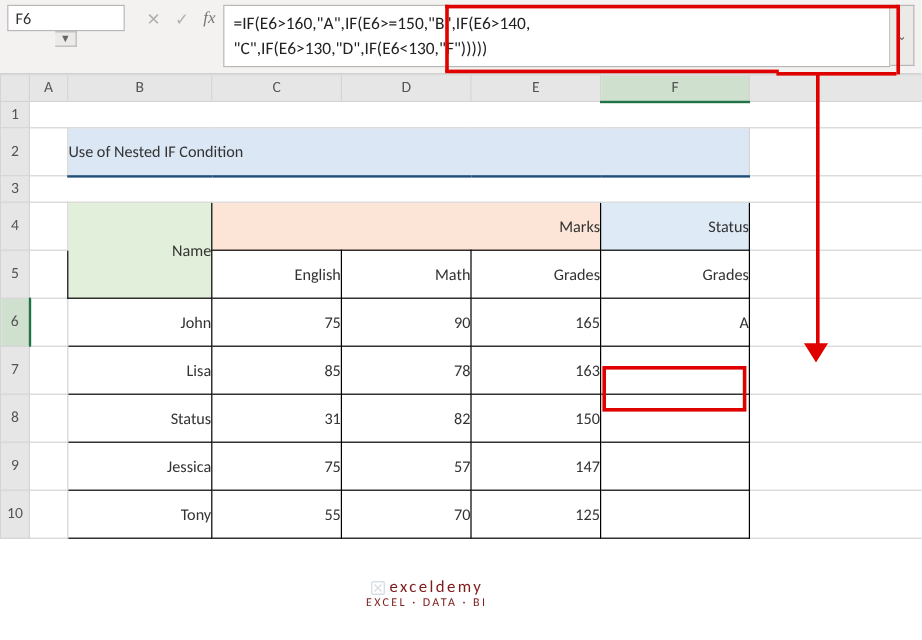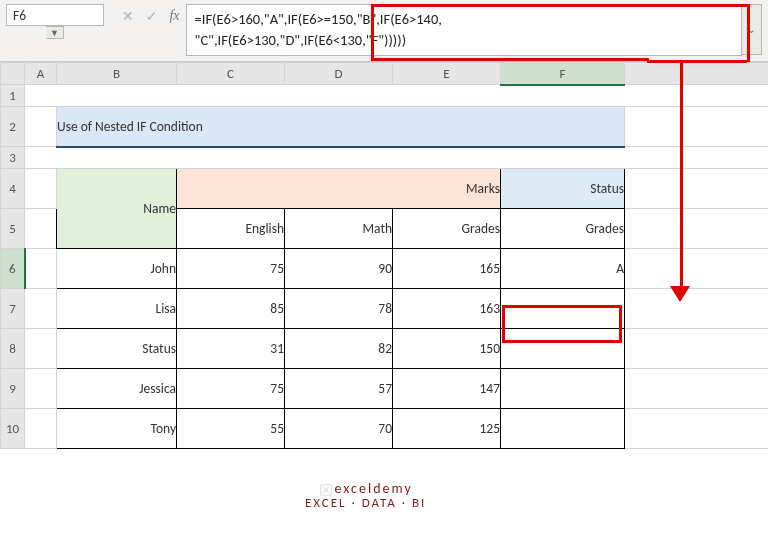--- a/index.html
+++ b/index.html
@@ -187,21 +187,21 @@
   
   .watermark {
     position: absolute;
     color: #7f1d1d;
     font-size: 14px;
     letter-spacing: 2px;
     pointer-events: none;
     text-align: center;
   }
   .watermark .sub {
-    font-size: 13px;
+    font-size: 10px;
     letter-spacing: 2px;
     display: block;
     margin-top: -2px;
   }
   .watermark svg { vertical-align: middle; margin-right:2px; opacity:0.55;}
 </style>
 </head>
 <body>
 
 <div class="top-bar">

